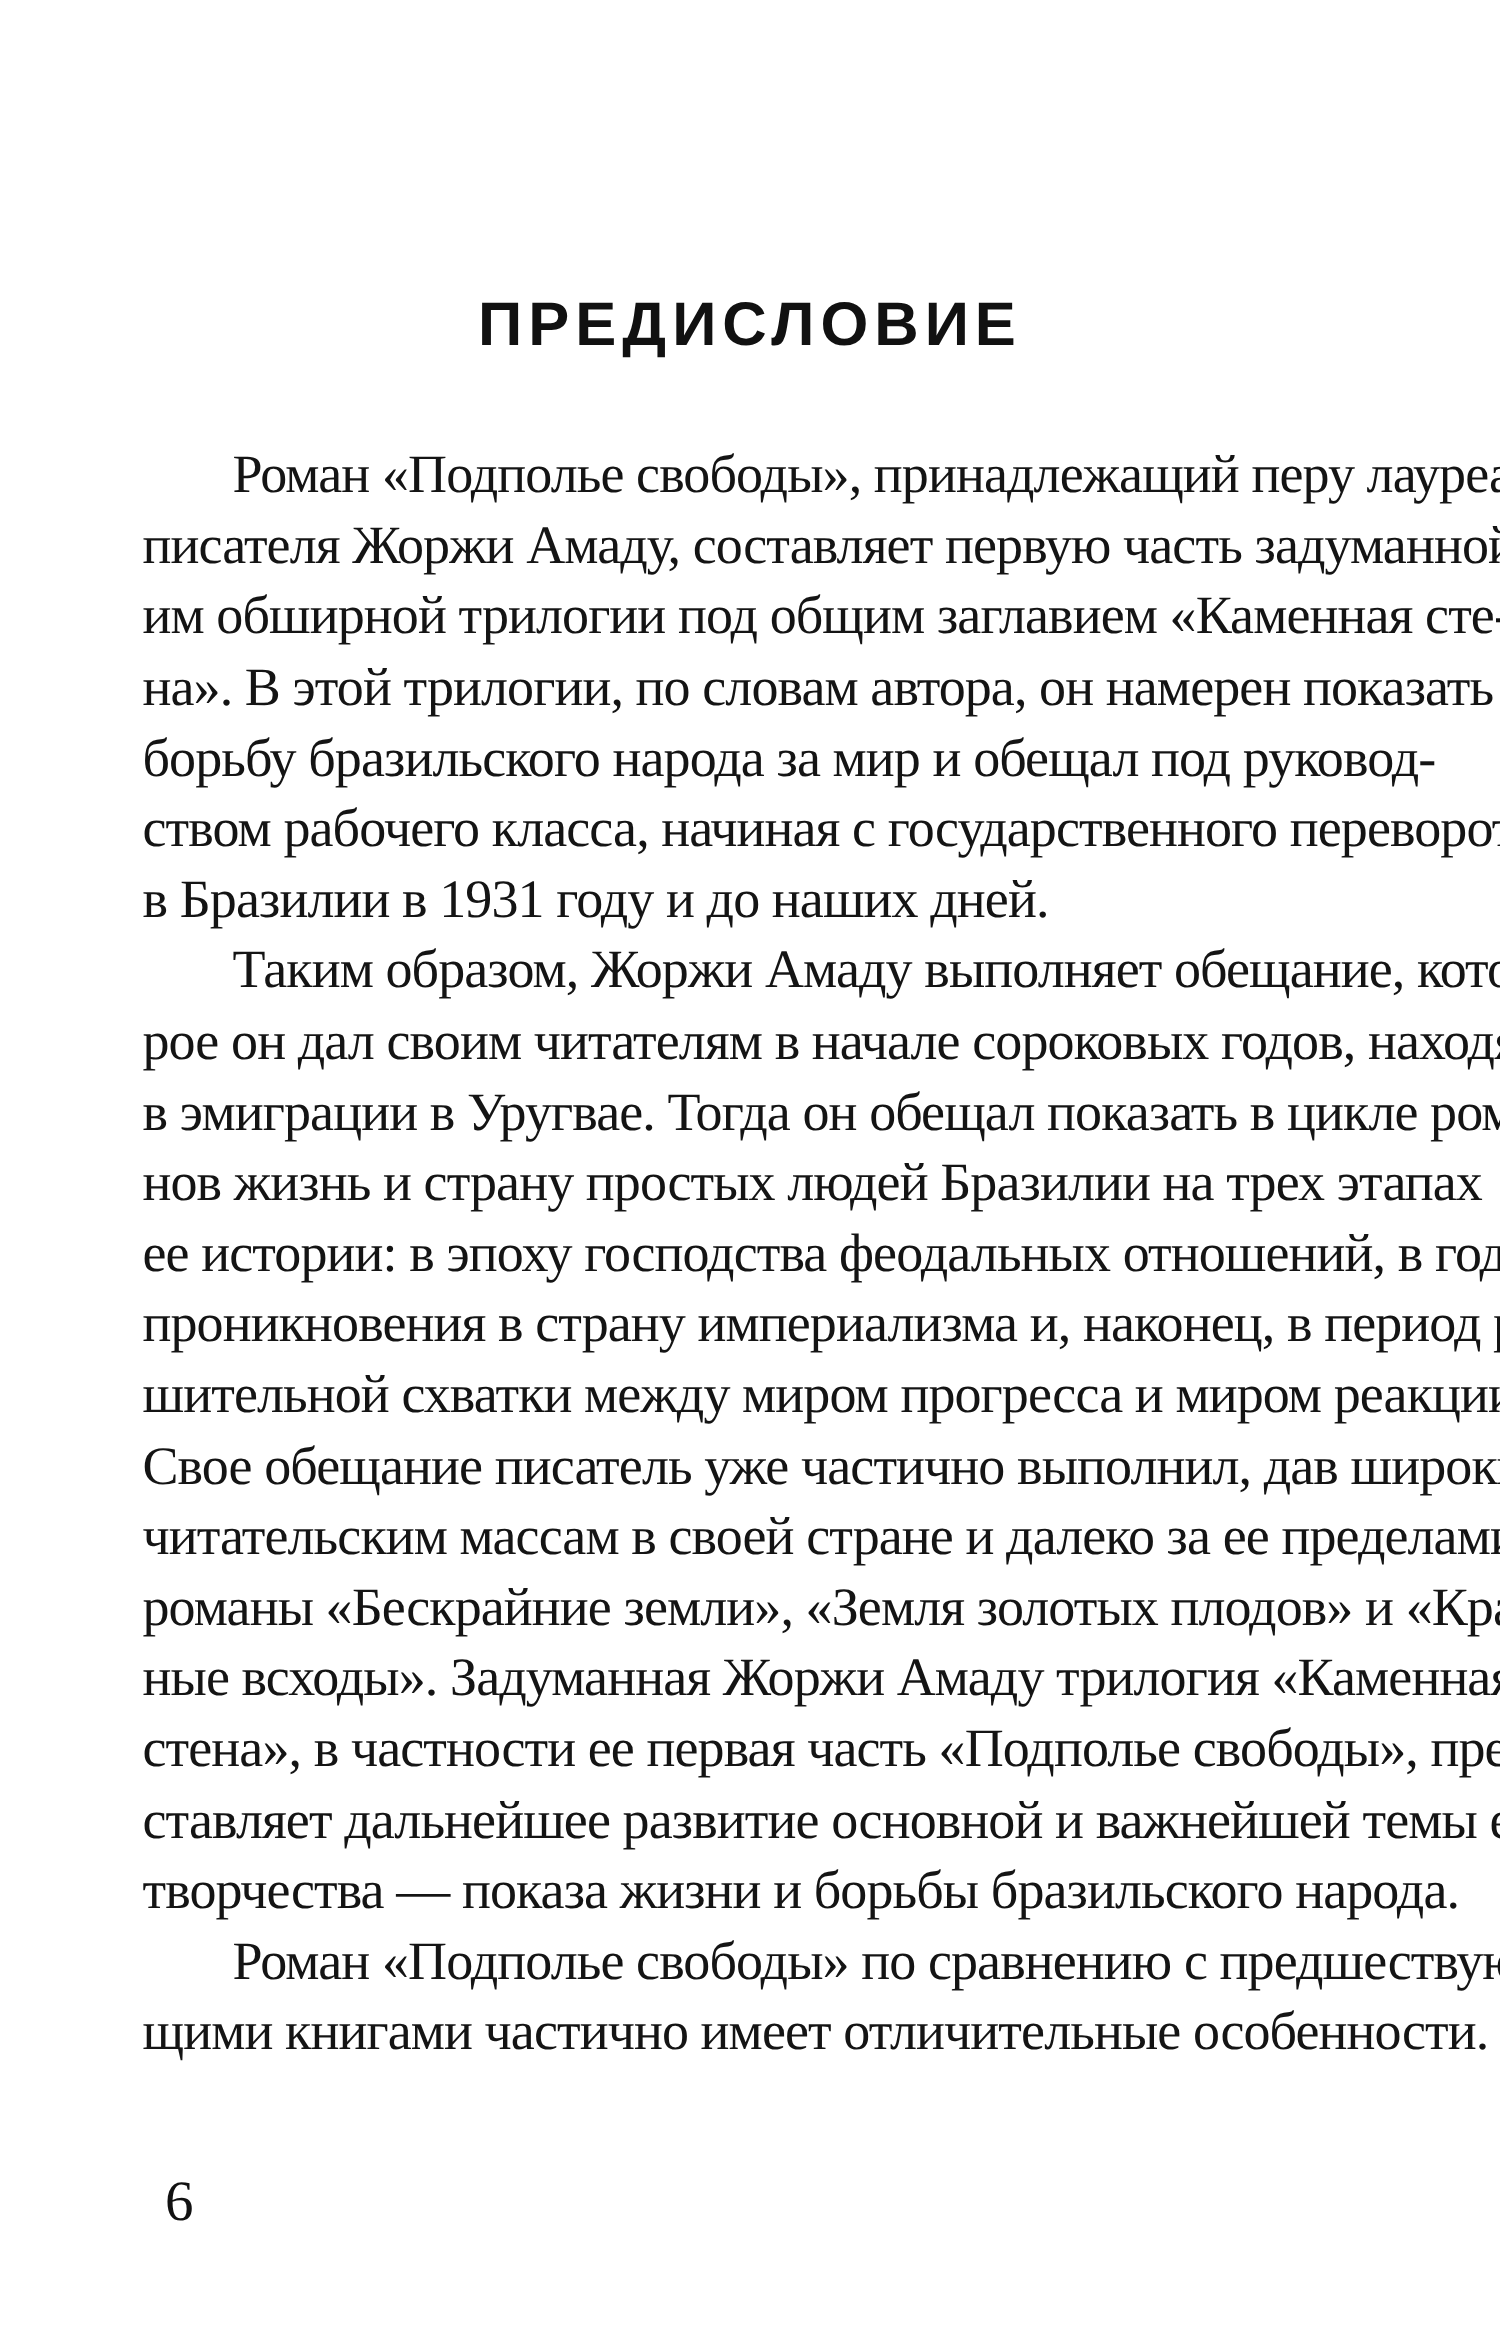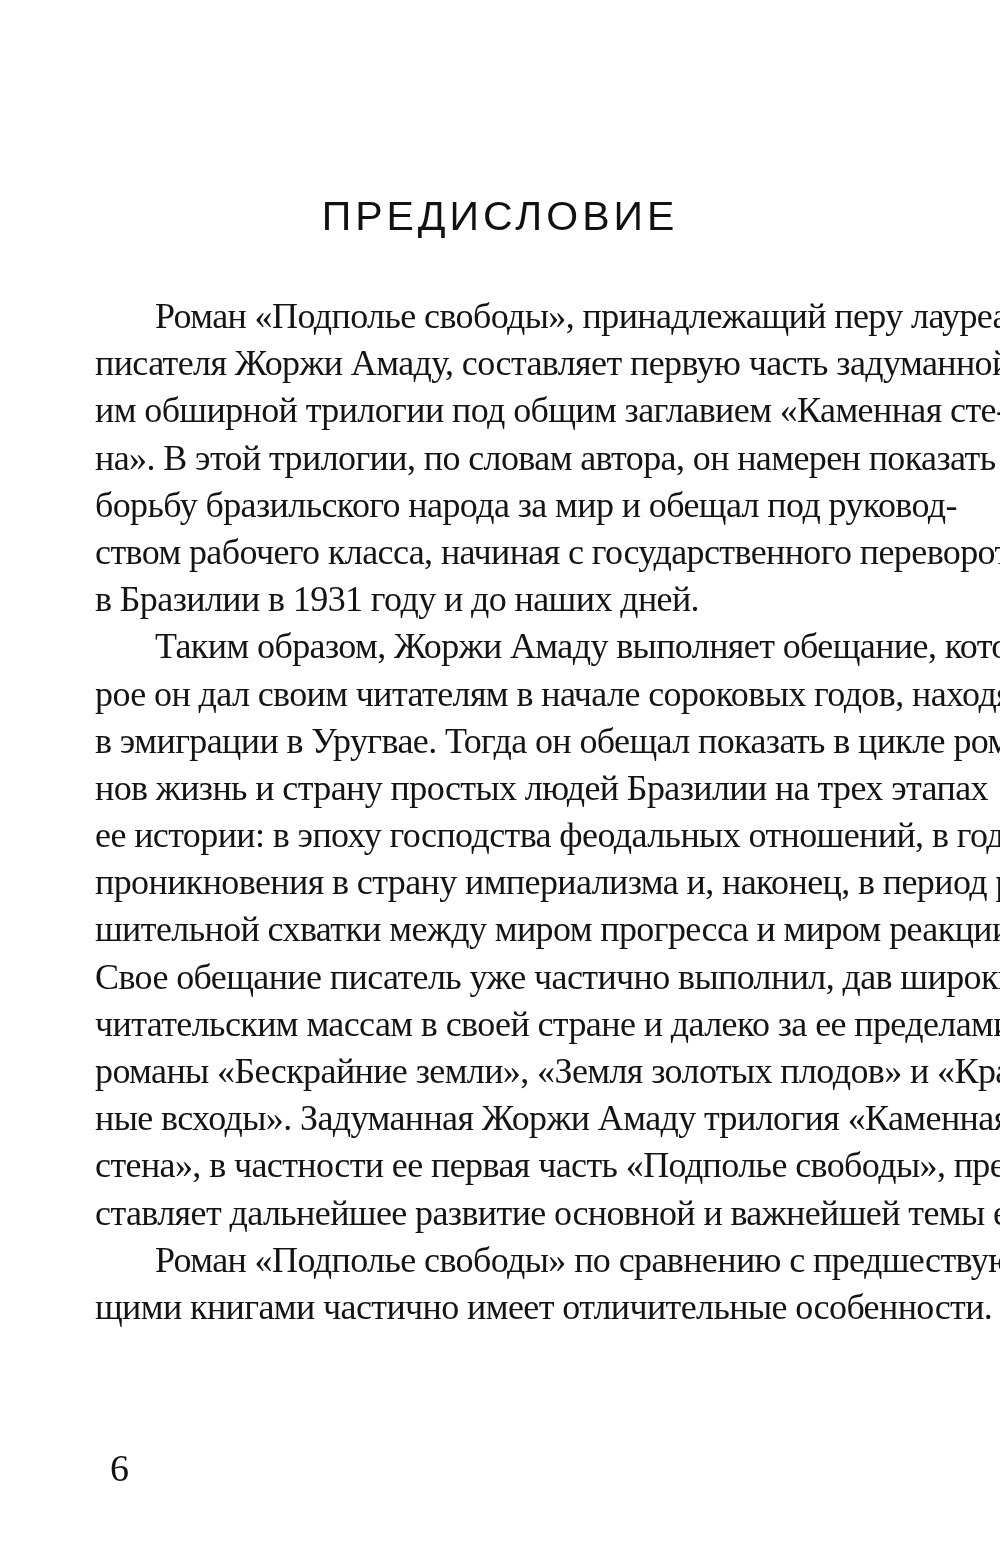--- a/index.html
+++ b/index.html
@@ -14,21 +14,21 @@
     overflow: hidden;
     color: #111111;
   }
   .heading {
     position: absolute;
     top: 166px;
     left: 0;
     width: 1000px;
     text-align: center;
     font-family: "Liberation Sans", sans-serif;
-    font-weight: normal;
+    font-weight: bold;
     font-size: 41px;
     letter-spacing: 4px;
     color: #111111;
   }
   .text-block {
     position: absolute;
     top: 293px;
     left: 95px;
     width: 845px;
     font-family: "Liberation Serif", serif;
@@ -83,20 +83,21 @@
     <span class="line">нов жизнь и страну простых людей Бразилии на трех этапах</span>
     <span class="line">ее истории: в эпоху господства феодальных отношений, в годы</span>
     <span class="line">проникновения в страну империализма и, наконец, в период ре-</span>
     <span class="line">шительной схватки между миром прогресса и миром реакции.</span>
     <span class="line">Свое обещание писатель уже частично выполнил, дав широким</span>
     <span class="line">читательским массам в своей стране и далеко за ее пределами</span>
     <span class="line">романы «Бескрайние земли», «Земля золотых плодов» и «Крас-</span>
     <span class="line">ные всходы». Задуманная Жоржи Амаду трилогия «Каменная</span>
     <span class="line">стена», в частности ее первая часть «Подполье свободы», пред-</span>
     <span class="line">ставляет дальнейшее развитие основной и важнейшей темы его</span>
+    <span class="line last">творчества — показа жизни и борьбы бразильского народа.</span>
   </div>
 
   <div>
     <span class="line indent">Роман «Подполье свободы» по сравнению с предшествую-</span>
     <span class="line">щими книгами частично имеет отличительные особенности.</span>
   </div>
 </div>
 
 <div class="page-number">6</div>
 

